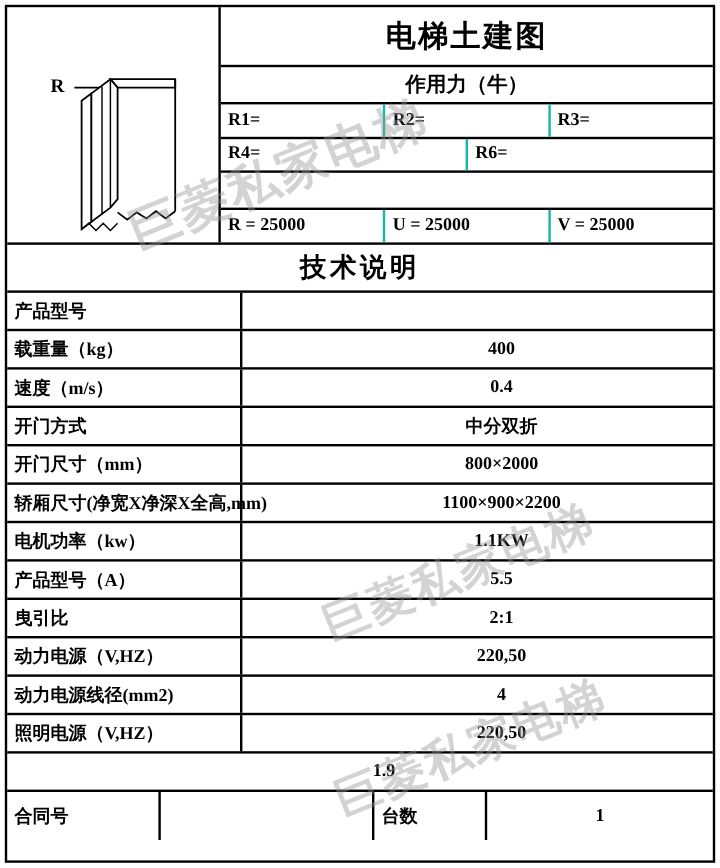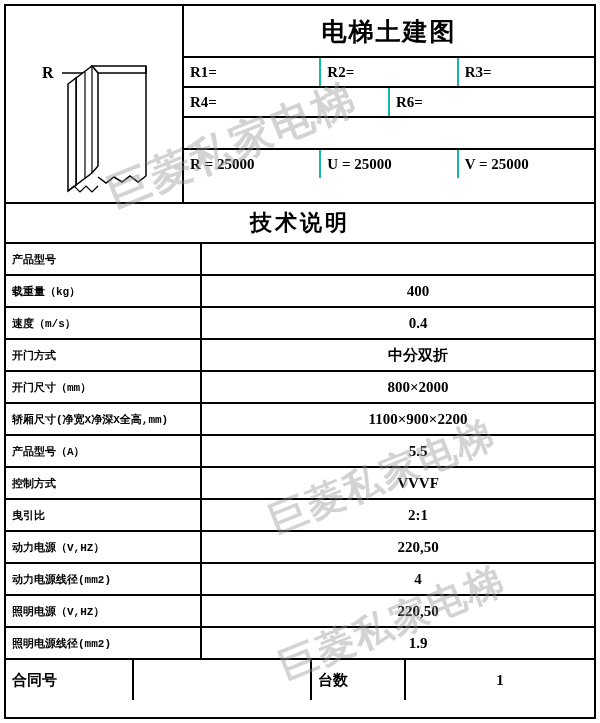--- a/index.html
+++ b/index.html
@@ -127,22 +127,22 @@
     border-bottom: 2px solid #000;
     height: 30px;
   }
   .spec-label {
     width: 196px;
     box-sizing: border-box;
     border-right: 2px solid #000;
     display: flex;
     align-items: center;
     padding-left: 6px;
-    font-family: Liberation Mono, monospace;
-    font-size: 11px;
+    font-family: Liberation Serif, serif;
+    font-size: 15px;
     font-weight: bold;
     white-space: nowrap;
   }
   .spec-value {
     flex: 1;
     display: flex;
     align-items: center;
     justify-content: center;
     font-family: "Liberation Serif", serif;
     font-size: 15px;
@@ -232,20 +232,21 @@
 
         <polygon points="62,78 70,72 70,179 62,185" fill="#ffffff" stroke="#000" stroke-width="1.5"></polygon>
 
         <polyline points="62,185 68,180 74,186 80,180 86,186 92,180" fill="none" stroke="#000" stroke-width="1.2"></polyline>
       </svg>
       <div class="r-label">R</div>
     </div>
 
     <div class="title-col">
       <div class="row-title">电梯土建图</div>
+      <div class="row-sub">作用力（牛）</div>
 
       <div class="force-row">
         <div class="force-cell">R1=</div>
         <div class="force-cell">R2=</div>
         <div class="force-cell">R3=</div>
       </div>
 
       <div class="force-row">
         <div class="force-cell">R4=</div>
         <div class="force-cell">R6=</div>
@@ -288,30 +289,30 @@
     <div class="spec-row">
       <div class="spec-label">开门尺寸（mm）</div>
       <div class="spec-value">800×2000</div>
     </div>
 
     <div class="spec-row">
       <div class="spec-label">轿厢尺寸(净宽X净深X全高,mm)</div>
       <div class="spec-value">1100×900×2200</div>
     </div>
 
+    <div class="spec-row">
+      <div class="spec-label">电机功率（kw）</div>
+      <div class="spec-value">1.1KW</div>
+    </div>
 
     <div class="spec-row">
       <div class="spec-label">产品型号（A）</div>
       <div class="spec-value">5.5</div>
     </div>
 
-    <div class="spec-row">
-      <div class="spec-label">控制方式</div>
-      <div class="spec-value">VVVF</div>
-    </div>
 
     <div class="spec-row">
       <div class="spec-label">曳引比</div>
       <div class="spec-value">2:1</div>
     </div>
 
     <div class="spec-row">
       <div class="spec-label">动力电源（V,HZ）</div>
       <div class="spec-value">220,50</div>
     </div>
@@ -320,21 +321,20 @@
       <div class="spec-label">动力电源线径(mm2)</div>
       <div class="spec-value">4</div>
     </div>
 
     <div class="spec-row">
       <div class="spec-label">照明电源（V,HZ）</div>
       <div class="spec-value">220,50</div>
     </div>
 
     <div class="spec-row">
-      <div class="spec-label">照明电源线径(mm2)</div>
       <div class="spec-value">1.9</div>
     </div>
 
     <div class="last-row">
       <div class="last-label">合同号</div>
       <div class="last-blank"></div>
       <div class="last-count-label">台数</div>
       <div class="last-count-value">1</div>
     </div>
   </div>

